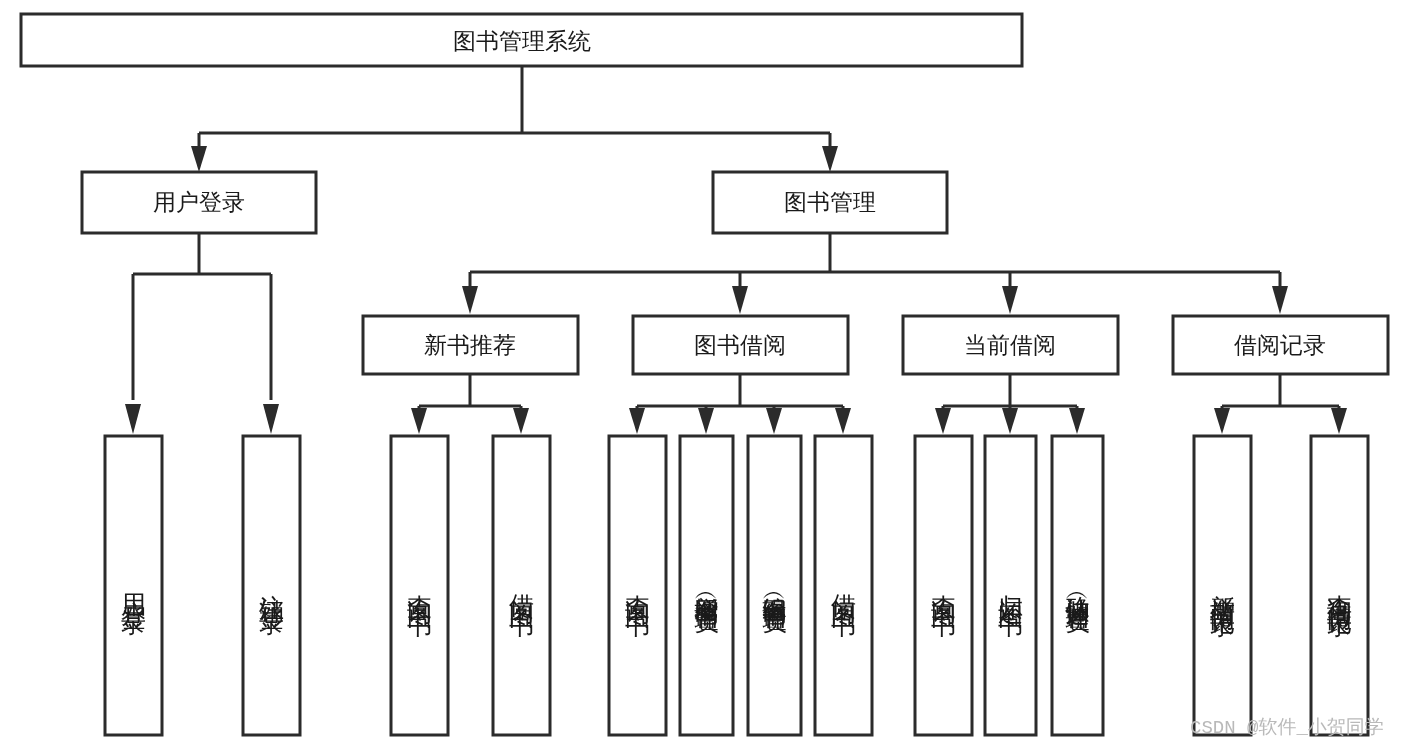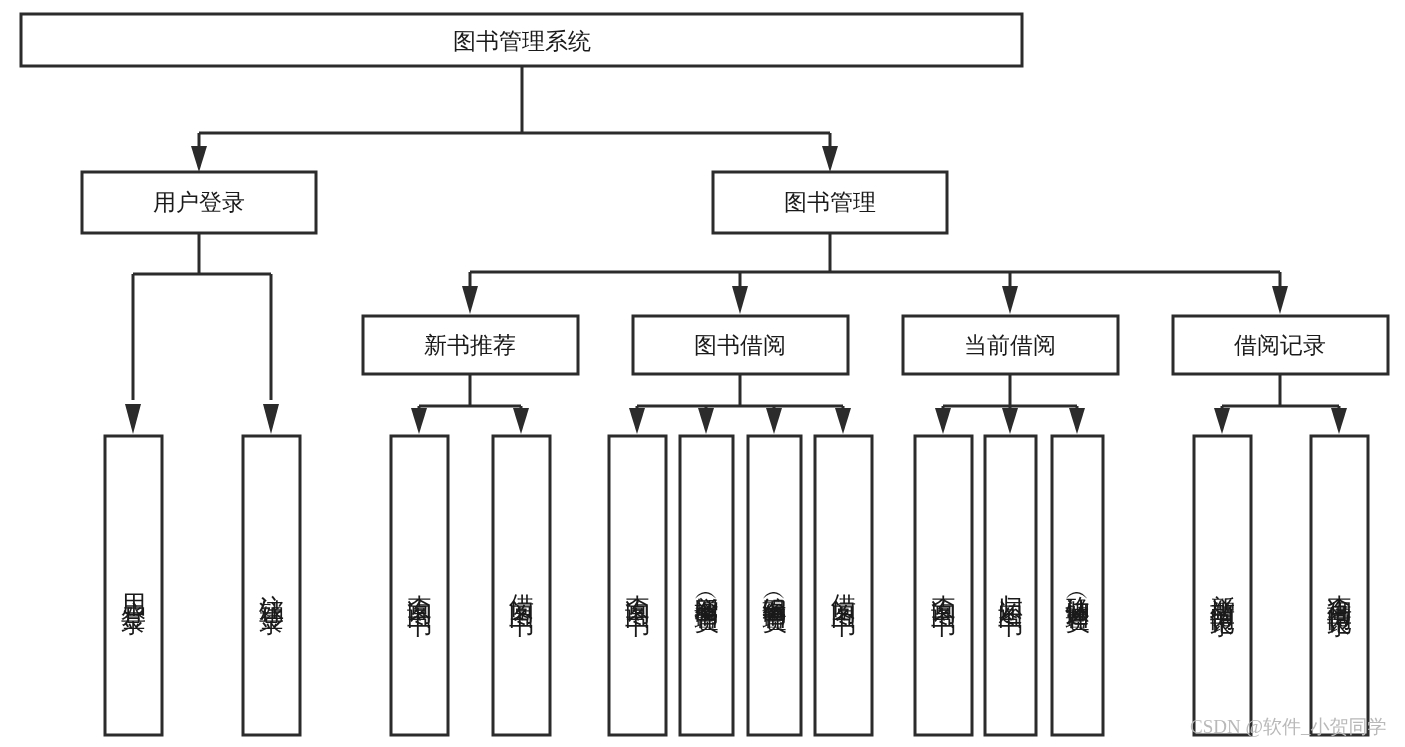--- a/index.html
+++ b/index.html
@@ -36,21 +36,21 @@
     stroke-width: 3;
     fill: none;
   }
   .arrow-head {
     fill: #2b2b2b;
   }
   .watermark {
     position: absolute;
     left: 1190px;
     top: 714px;
-    font-family: Liberation Serif, serif;
+    font-family: Liberation Mono, monospace;
     font-size: 19px;
     color: #b9b9b9;
     white-space: nowrap;
     pointer-events: none;
   }
   .vtext-wrap {
     position: absolute;
     display: flex;
     align-items: center;
     justify-content: center;

